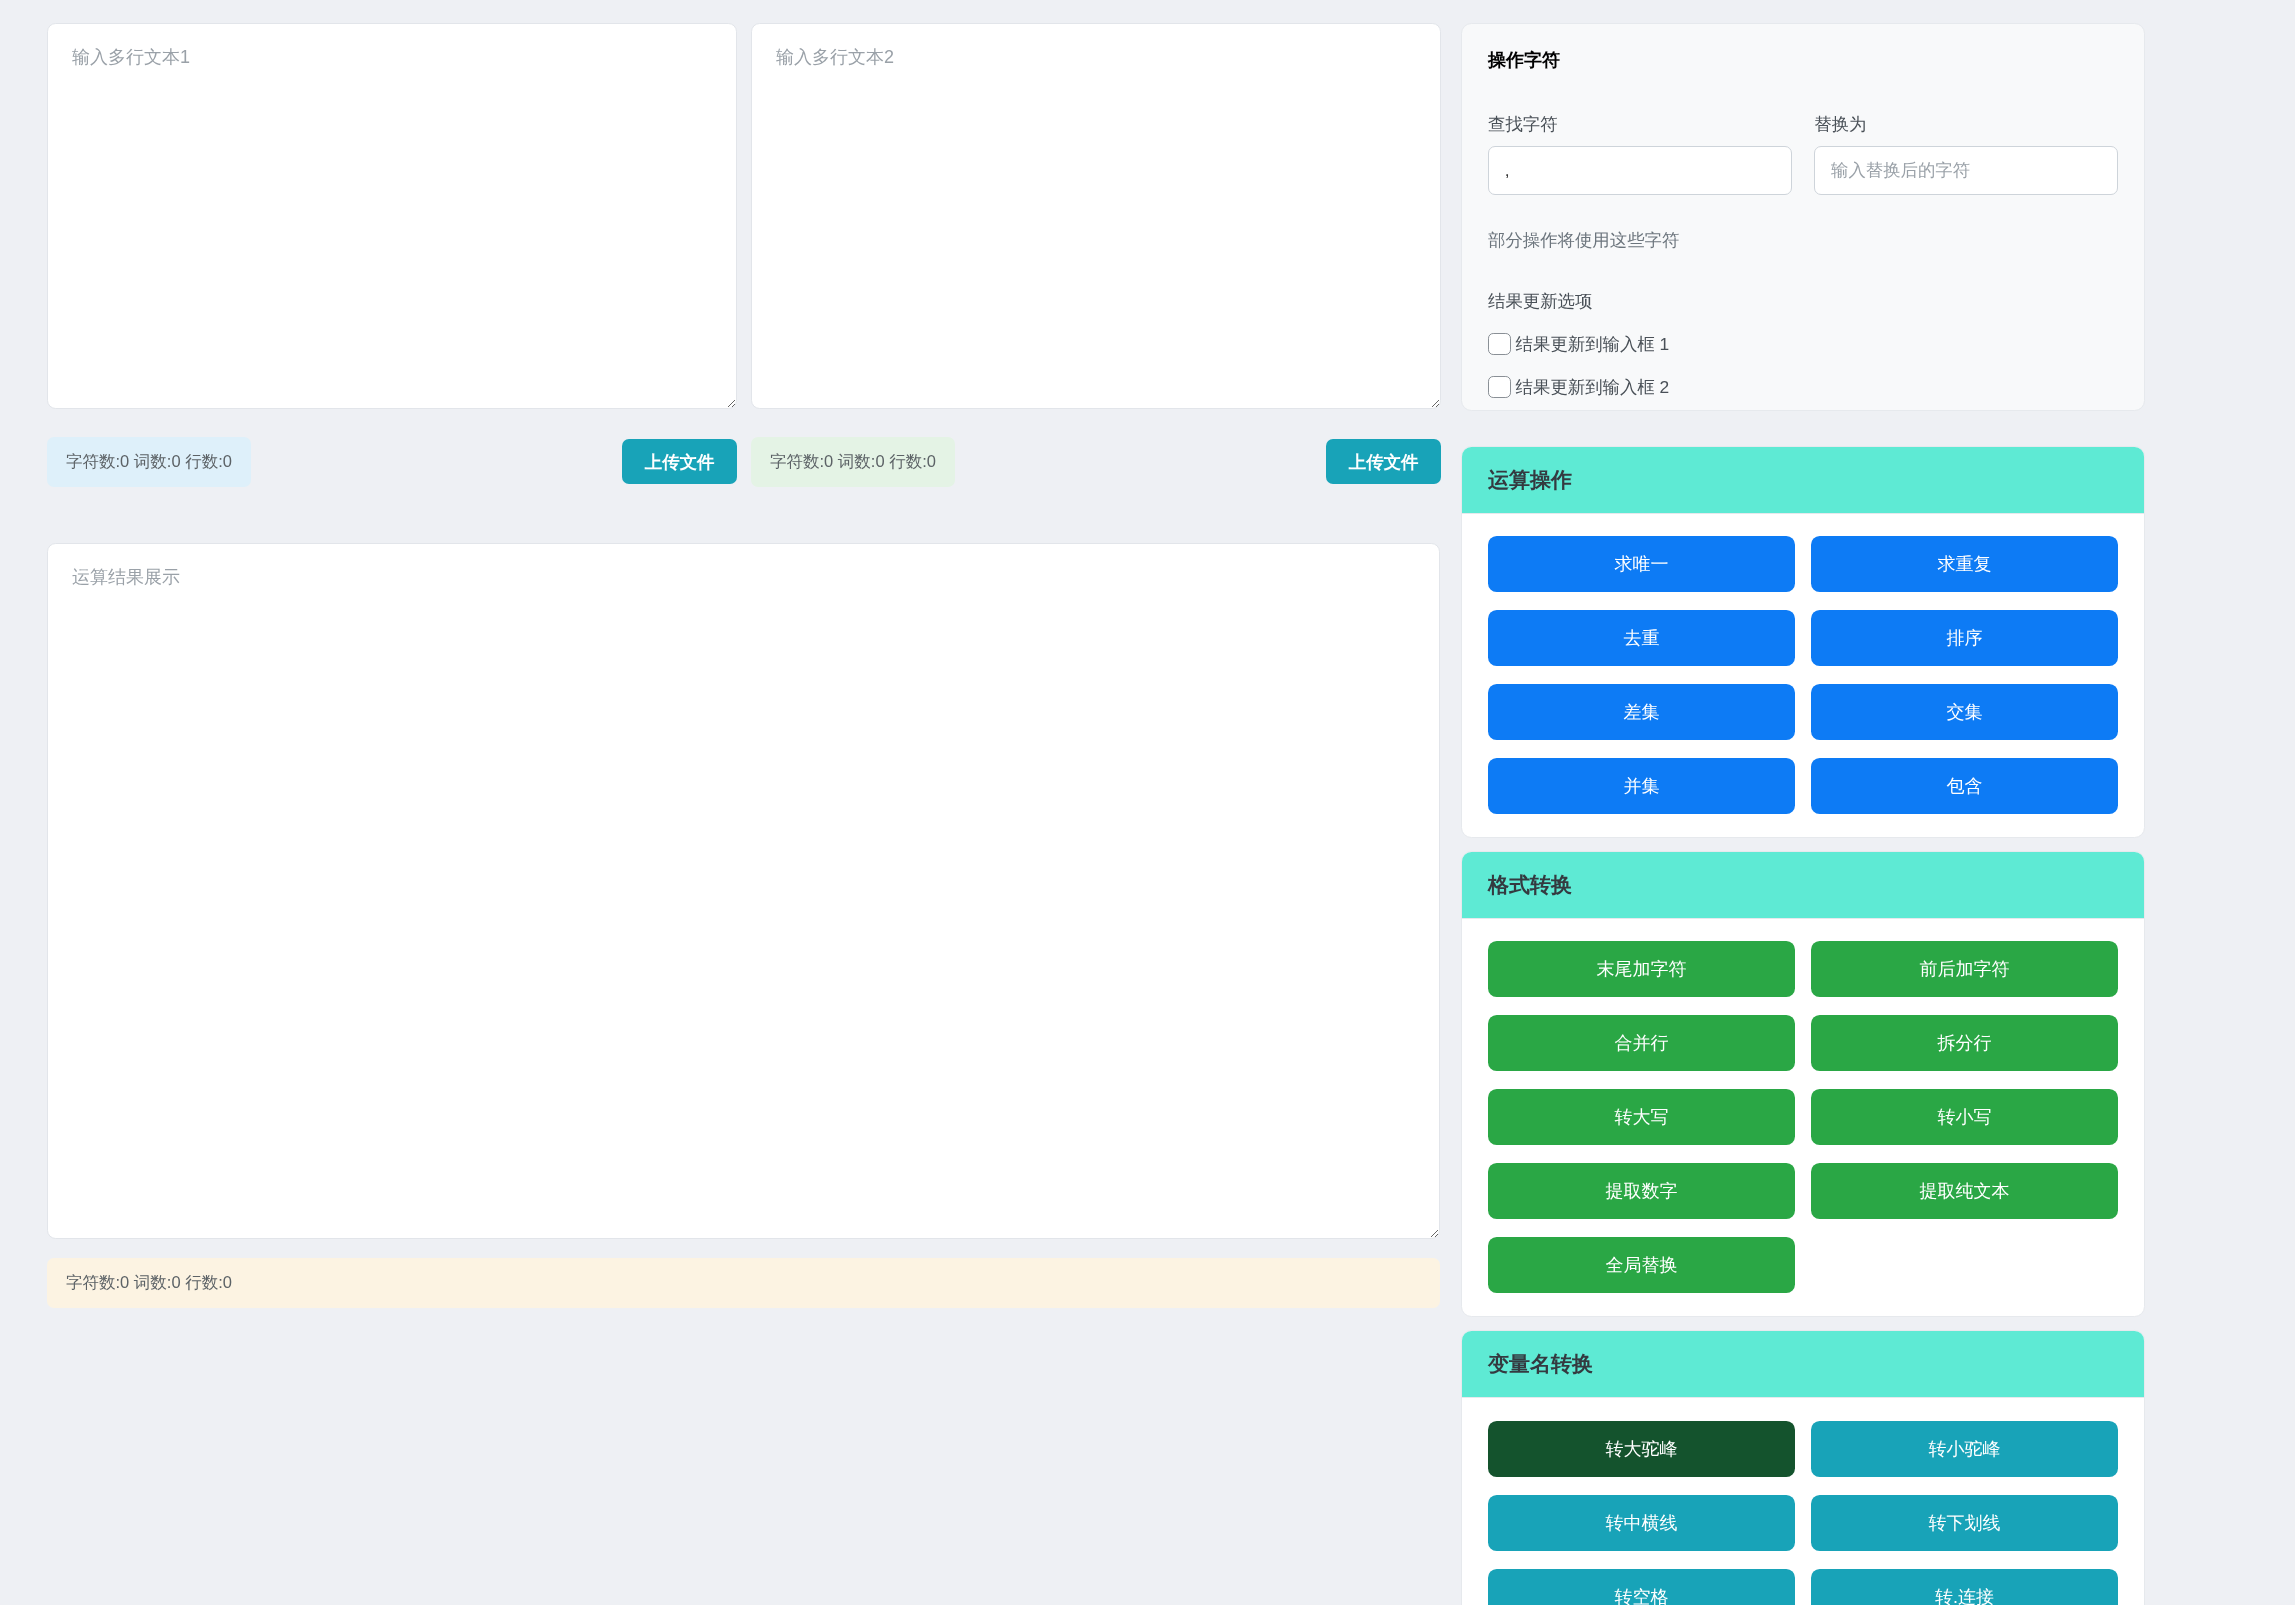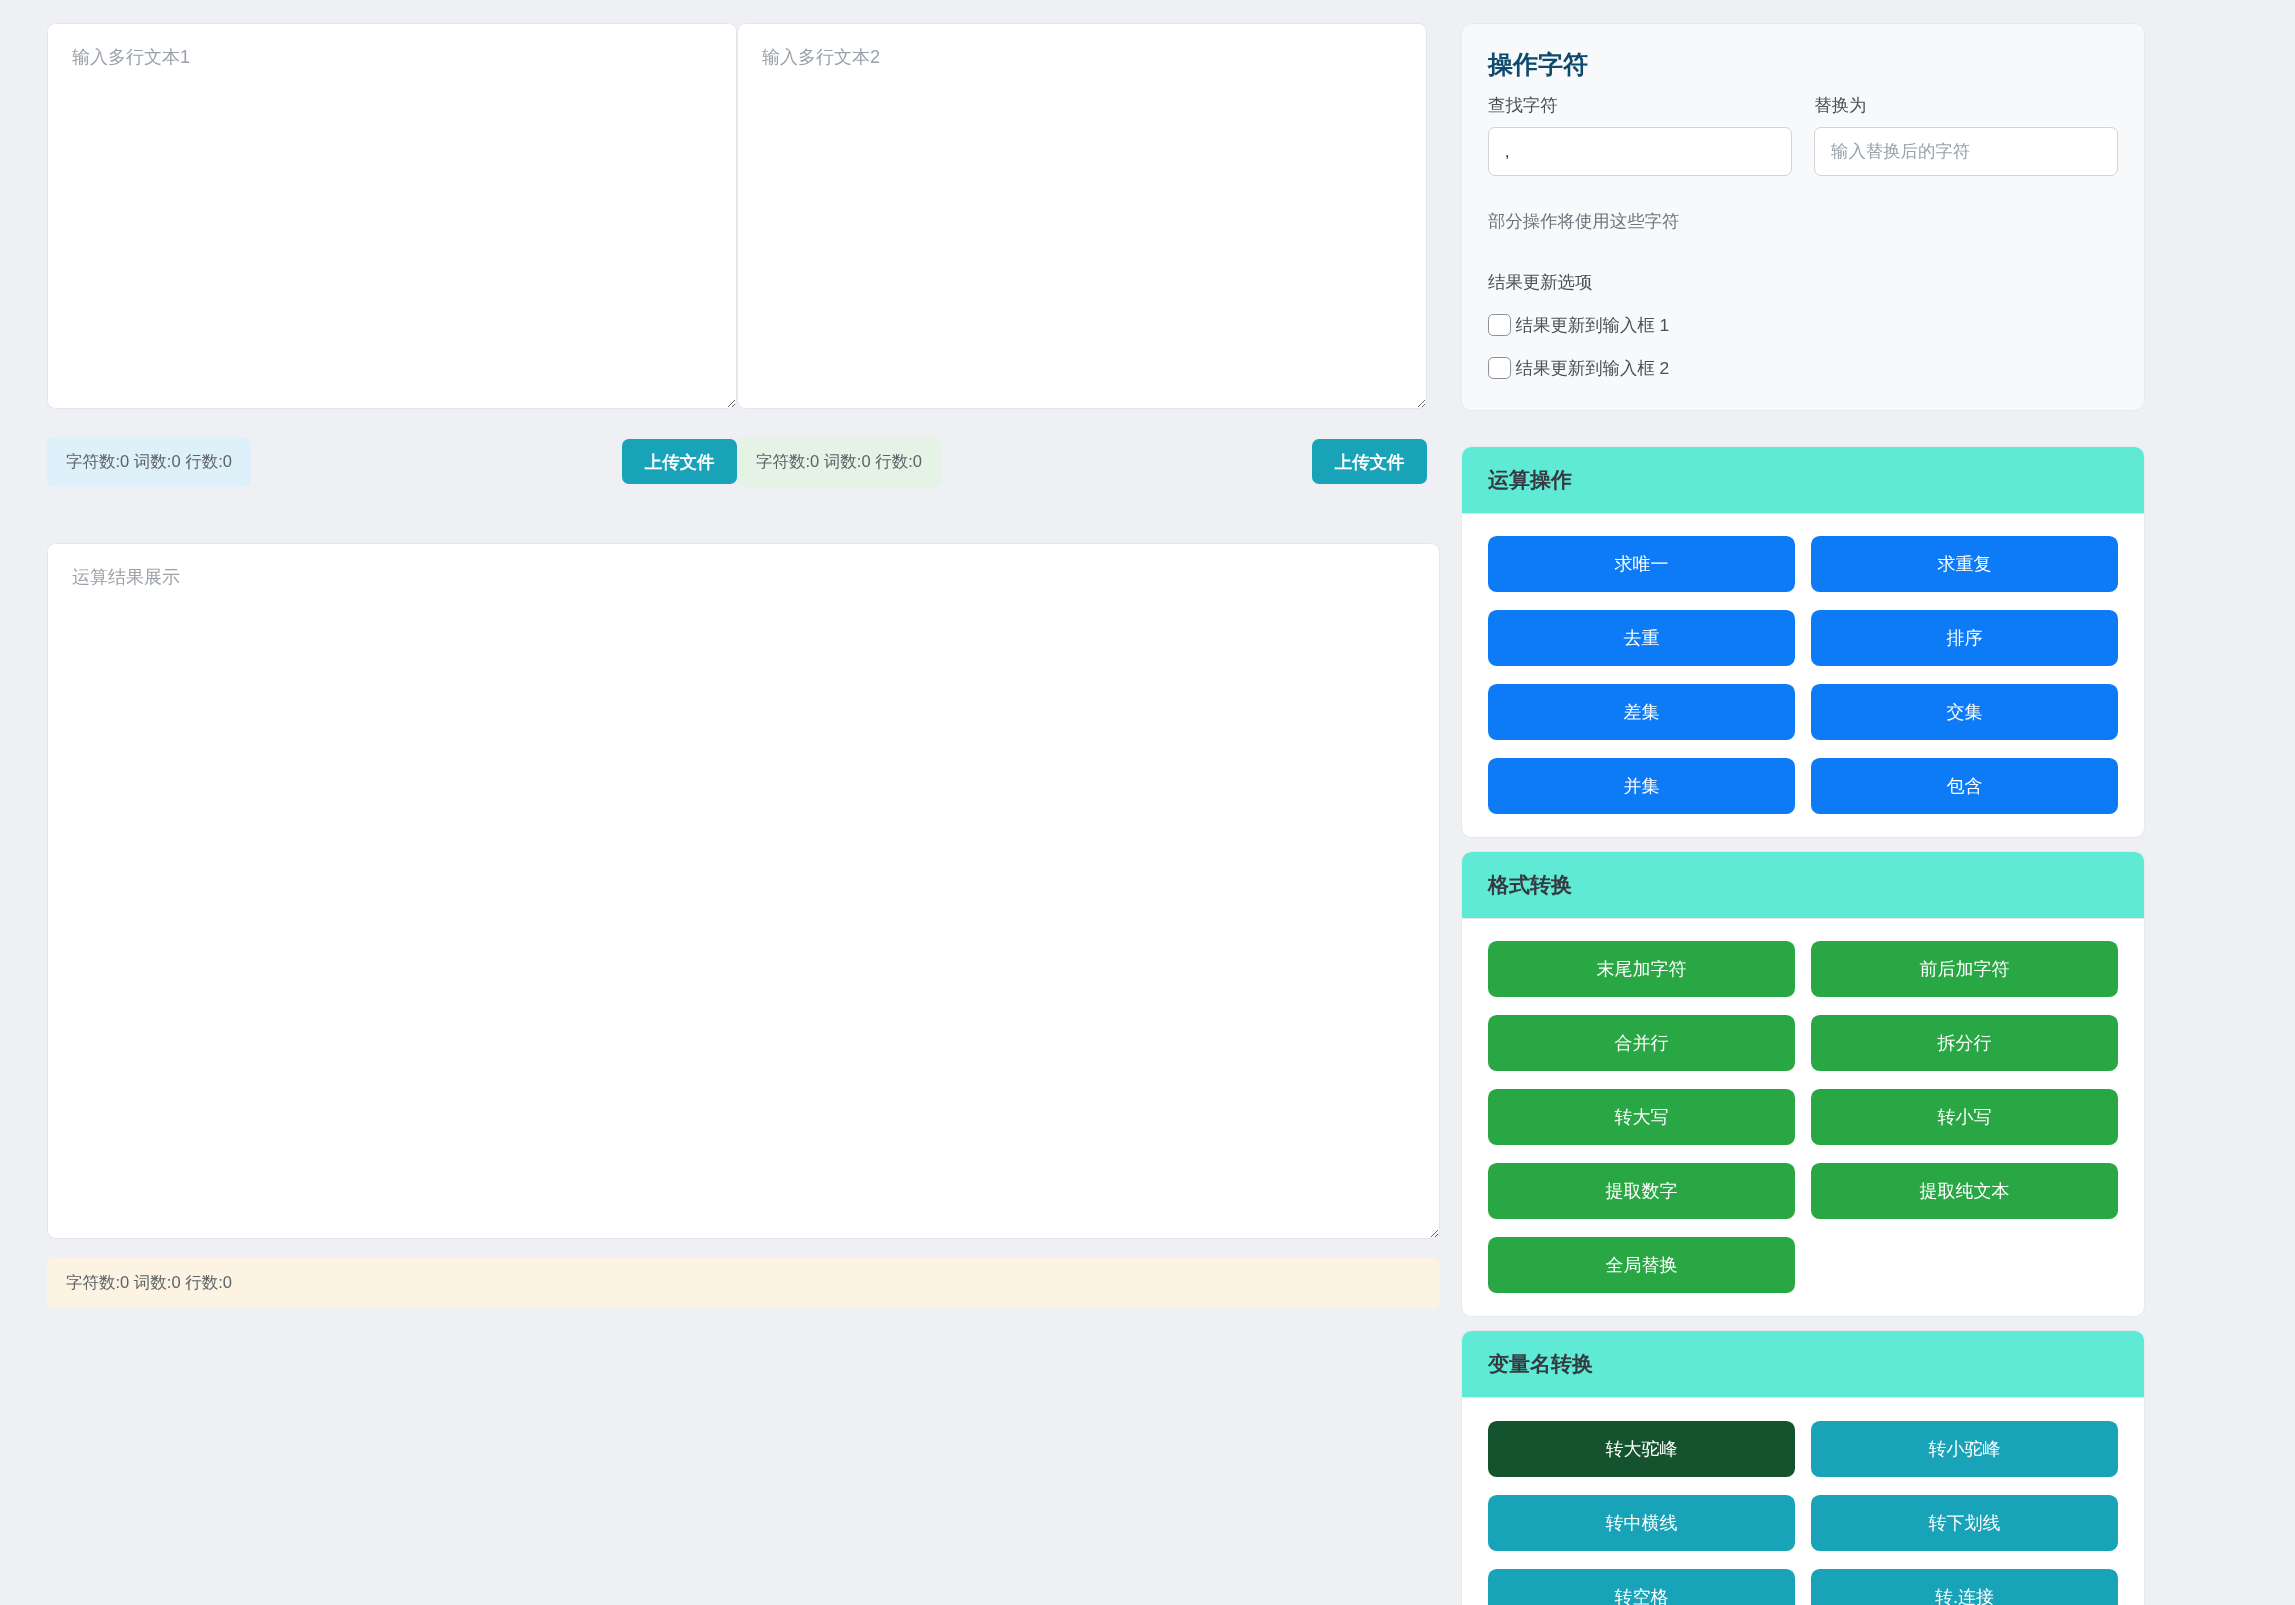--- a/index.html
+++ b/index.html
@@ -8,21 +8,21 @@
     background: #eef0f4;
     font-family: "Liberation Sans", "DejaVu Sans", sans-serif;
     overflow: hidden;
   }
   .page {
     display: flex;
     padding: 22.6px 0 0 47px;
   }
   
   .main { width: 1393px; flex: 0 0 auto; }
-  .input-row { display: flex; }
+  .input-row { display: flex; gap: 14px; }
   .input-col { width: 690px; flex: 0 0 auto; }
   textarea {
     display: block;
     width: 100%;
     background: #ffffff;
     border: 0.9px solid #e2e5ea;
     border-radius: 8.7px;
     padding: 21px 24px;
     font-family: "Liberation Sans", "DejaVu Sans", sans-serif;
     font-size: 18px;
@@ -65,24 +65,24 @@
   
   .side { width: 684px; flex: 0 0 auto; margin-left: 21px; }
   .panel {
     background: #f8f9fa;
     border: 0.9px solid #e6e9ed;
     border-radius: 10.4px;
     padding: 24px 26px;
     height: 388px;
   }
   .panel-title {
-    font-size: 25px;
+    font-size: 18px;
     font-weight: bold;
-    color: #0c4a6e;
-    margin-bottom: 12px;
+    color: #000000;
+    margin-bottom: 40px;
   }
   .field-grid { display: grid; grid-template-columns: 1fr 1fr; gap: 22.6px; }
   .field label {
     display: block;
     font-size: 17.4px;
     color: #495057;
     margin-bottom: 10.4px;
   }
   .field input {
     width: 100%;

